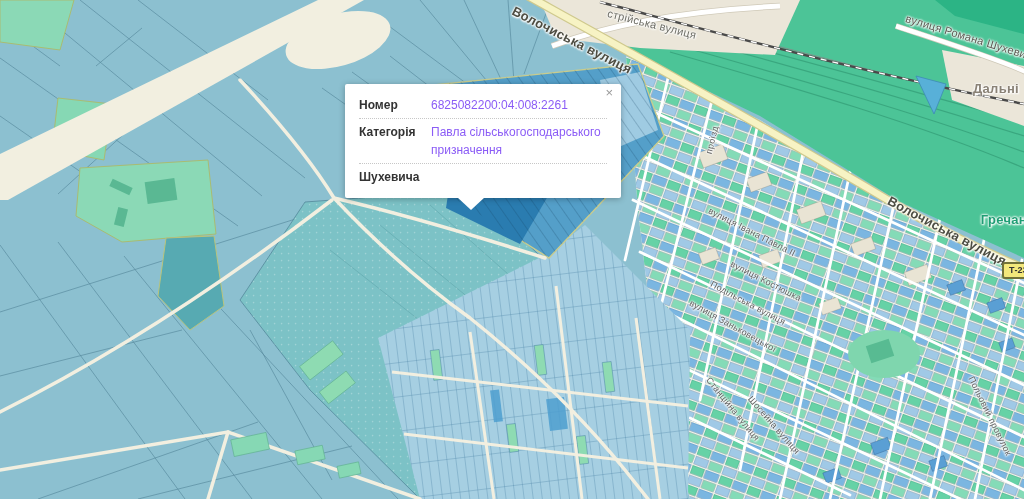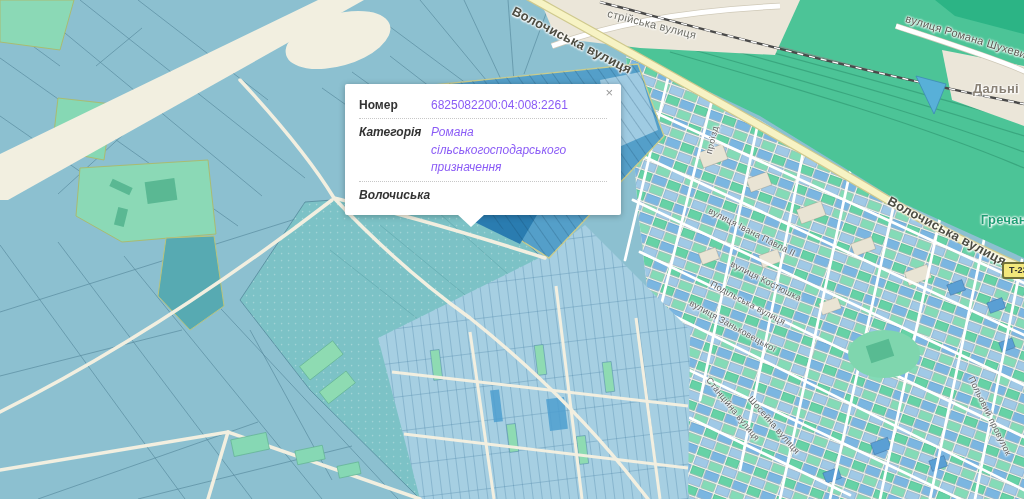--- a/index.html
+++ b/index.html
@@ -12,21 +12,21 @@
     font-family:"Liberation Sans",sans-serif;pointer-events:none;}
   
   .badge{position:absolute;left:1002px;top:262px;background:#f3e87b;
     border:2px solid #72723a;border-radius:3px;color:#333;font-size:9px;
     font-weight:bold;padding:1px 5px;line-height:1.2;}
   
   .popup{position:absolute;left:345px;top:84px;width:248px;background:#fff;
     border-radius:2px;box-shadow:0 1px 6px rgba(0,0,0,.28);
     padding:8px 14px 7px 14px;font-size:12px;z-index:20;}
   .popup-row{display:flex;padding:5px 0 4px 0;}
-  .popup-row.sep{border-top:1px dotted #c7c7c7;font-style:italic;}
+  .popup-row.sep{border-top:1px dotted #c7c7c7;}
   .popup-label{width:44px;flex:none;font-weight:bold;color:#333;line-height:1.45;}
   .popup-value{flex:1;color:#8b5cf6;line-height:1.45;margin-left:28px;}
   .popup-close{position:absolute;top:2px;right:8px;color:#999;font-size:13px;
     line-height:1;cursor:pointer;}
   .popup-tail{position:absolute;left:112px;bottom:-12px;width:0;height:0;
     border-left:14px solid transparent;border-right:14px solid transparent;
     border-top:13px solid #fff;}
 </style>
 </head>
 <body>
@@ -246,21 +246,21 @@
   <span class="badge">Т-23</span>
 
   <div class="popup">
     <span class="popup-close">×</span>
     <div class="popup-row">
       <div class="popup-label">Номер</div>
       <div class="popup-value">6825082200:04:008:2261</div>
     </div>
     <div class="popup-row sep">
       <div class="popup-label">Категорія</div>
-      <div class="popup-value">Романа сільськогосподарського призначення</div>
+      <div class="popup-value">Павла сільськогосподарського призначення</div>
     </div>
     <div class="popup-row sep">
-      <div class="popup-label">Волочиська</div>
+      <div class="popup-label">Шухевича</div>
     </div>
     <div class="popup-tail"></div>
   </div>
 
 </div>
 
 </body></html>

